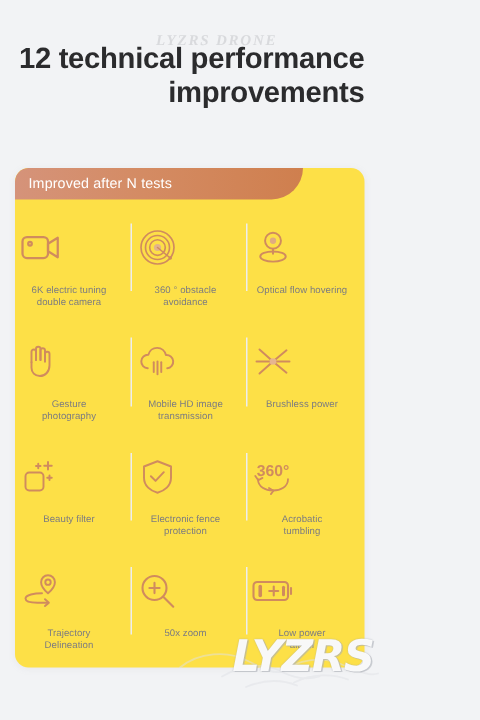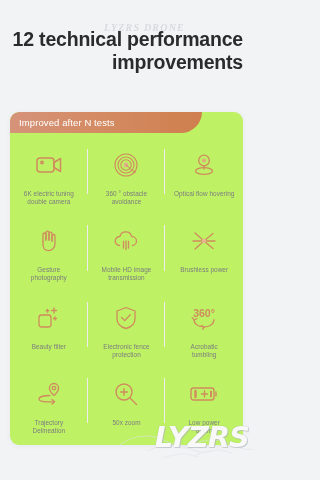--- a/index.html
+++ b/index.html
@@ -40,21 +40,21 @@
     letter-spacing: -0.2px;
   }
 
   
   .card {
     position: absolute;
     left: 10px;
     top: 112px;
     width: 233px;
     height: 333px;
-    background: #bef264;
+    background: #fde047;
     border-radius: 9px;
     box-shadow: 0 1px 5px rgba(150,150,160,0.10);
     overflow: hidden;
   }
 
   .ribbon {
     position: absolute;
     left: 0;
     top: 0;
     width: 192px;
@@ -81,21 +81,20 @@
     width: 233px;
     height: 305px;
     display: grid;
     grid-template-columns: 1fr 1fr 1fr;
     grid-template-rows: 1fr 1fr 1fr 1fr;
   }
   .cell {
     position: relative;
     display: flex;
     flex-direction: column;
-    align-items: center;
     justify-content: flex-start;
     padding-top: 9px;
   }
   .cell:not(:nth-child(3n))::after {
     content: "";
     position: absolute;
     right: 0;
     top: 9px;
     bottom: 22px;
     width: 1px;

